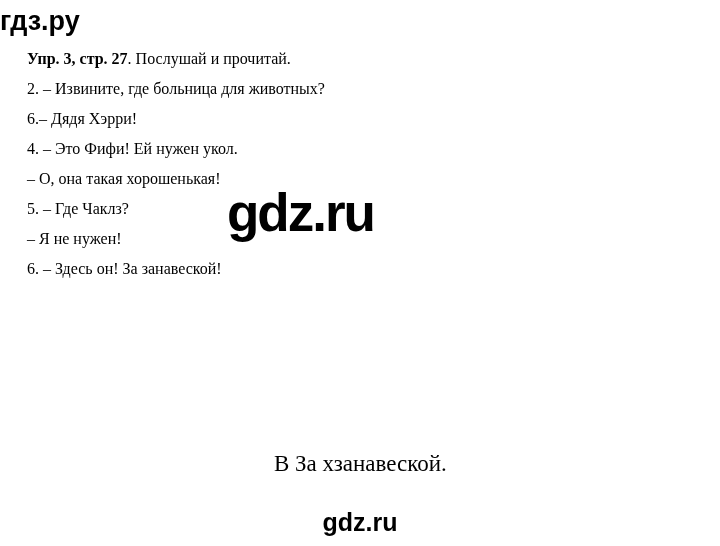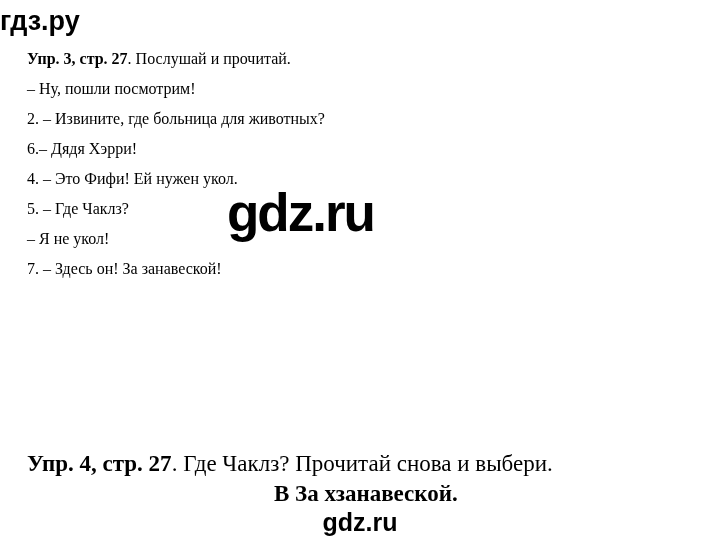--- a/index.html
+++ b/index.html
@@ -29,46 +29,45 @@
     font-family:"Liberation Sans", sans-serif;
     font-weight:700; font-size:53px; line-height:1.1;
     letter-spacing:-2px;
   }
   .exercise4 {
     position:absolute; top:449px; left:27px; width:680px;
     font-size:23px; line-height:30px;
     white-space:nowrap;
   }
   .options { position:relative; height:30px; }
-  .option-b { position:absolute; left:247px; top:0; font-weight:700; }
+  .option-b { position:absolute; left:247px; top:0; font-weight:400; }
   .brand-bottom {
     position:absolute; top:507px; left:0; width:720px;
     text-align:center;
     font-family:"Liberation Sans", sans-serif;
     font-weight:700; font-size:25px; line-height:30px;
   }
 </style>
 </head>
 <body>
 
 <div class="brand-top">гдз.ру</div>
 
 <div class="content">
   <div class="line"><span class="b">Упр. 3, стр. 27</span><span>. Послушай и прочитай.</span></div>
-  <div class="line">– Ну, пошли посмотрим!</div>
   <div class="line">2. – Извините, где больница для животных?</div>
   <div class="line">6.– Дядя Хэрри!</div>
   <div class="line">4. – Это Фифи! Ей нужен укол.</div>
+  <div class="line">– О, она такая хорошенькая!</div>
   <div class="line">5. – Где Чаклз?</div>
-  <div class="line">– Я не укол!</div>
-  <div class="line">7. – Здесь он! За занавеской!</div>
+  <div class="line">– Я не нужен!</div>
+  <div class="line">6. – Здесь он! За занавеской!</div>
 </div>
 
 <div class="watermark">gdz.ru</div>
 
 <div class="exercise4">
-  <div class="line"><span class="b">Упр. 4, стр. 27</span><span>. Где Чаклз? Прочитай снова и выбери.</span></div>
   <div class="options">
     <span class="option-b">В За хзанавеской.</span>
   </div>
 </div>
 
 <div class="brand-bottom">gdz.ru</div>
 
 </body></html>

